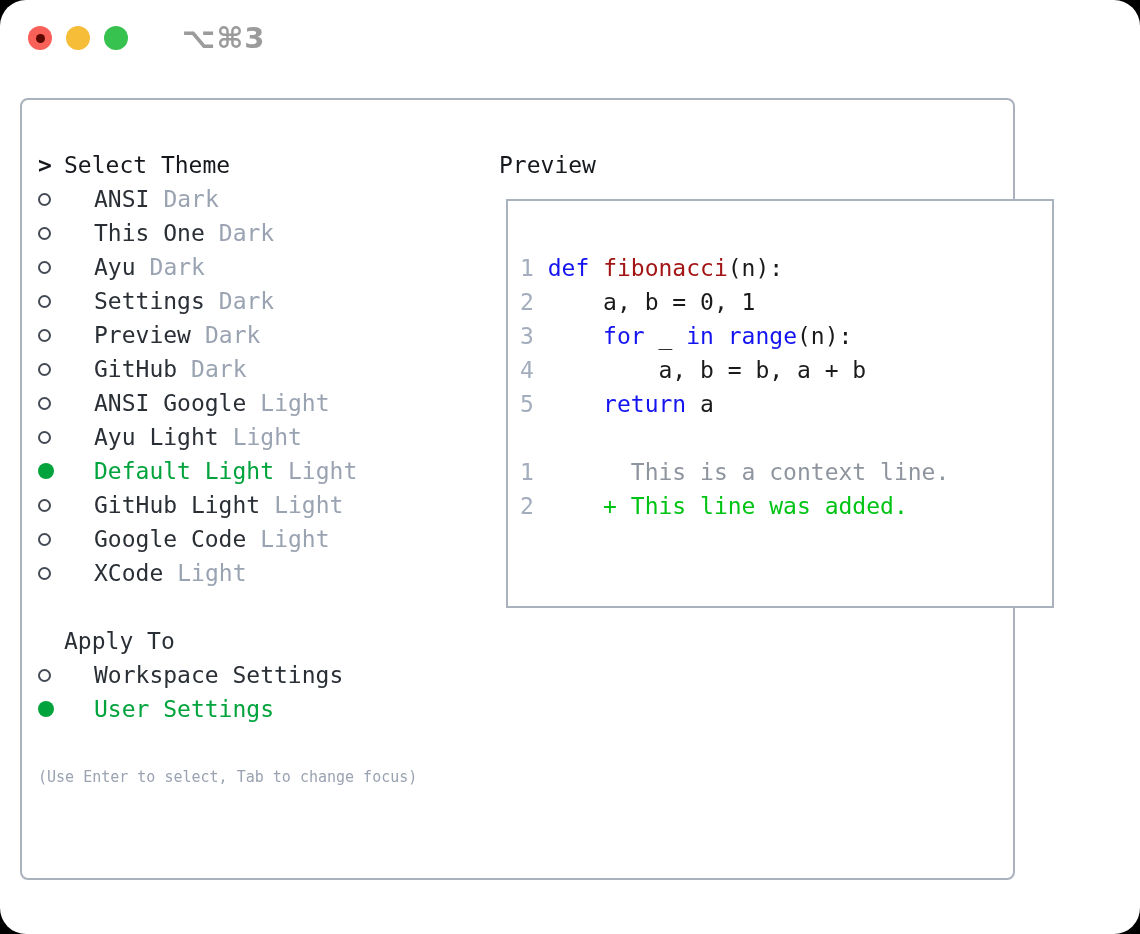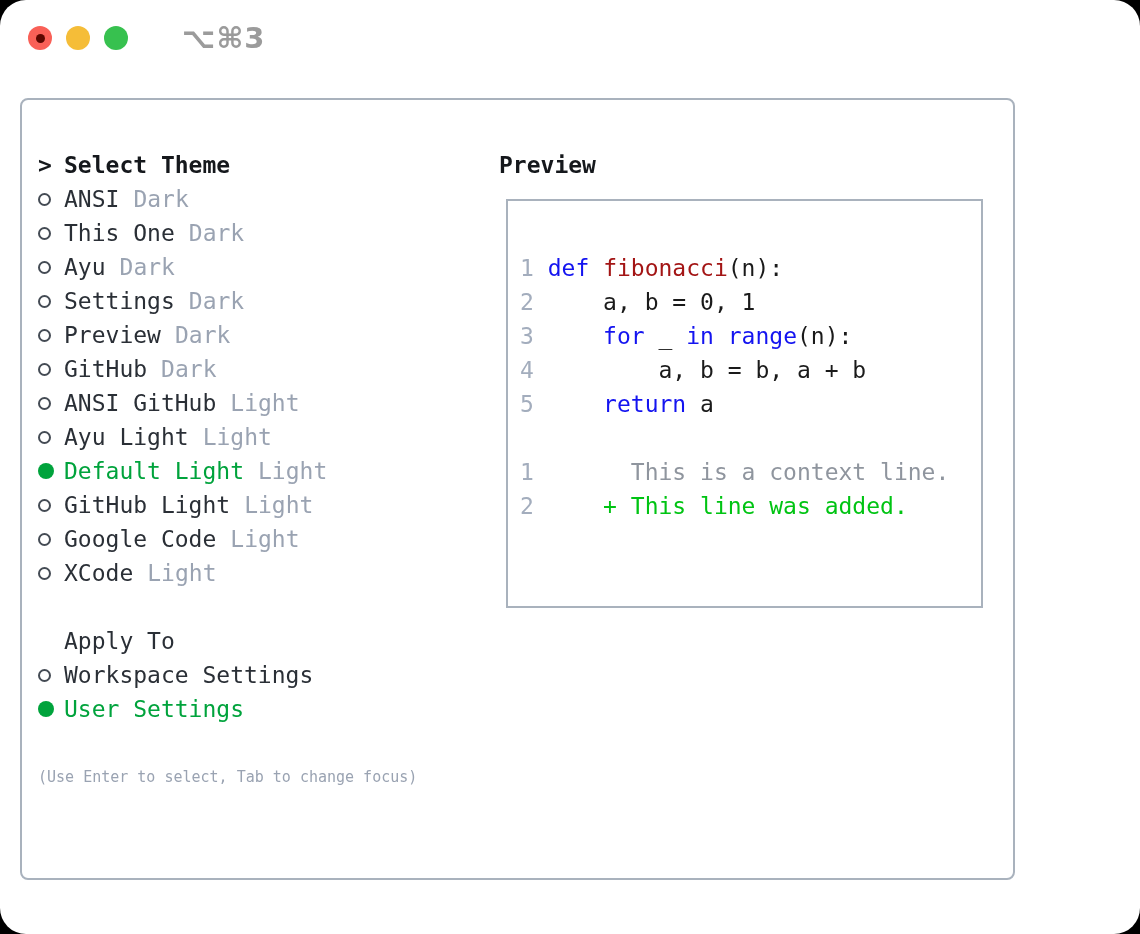--- a/index.html
+++ b/index.html
@@ -26,32 +26,32 @@
   .win-title{margin-left:40px;font-family:"DejaVu Sans",sans-serif;font-size:29px;font-weight:bold;color:var(--title-gray);letter-spacing:1px;}
 
   
   .main-box{position:absolute;left:20px;top:98px;width:995px;height:782px;
             border:2px solid var(--border-gray);border-radius:8px;background:#fff;}
 
   .left-col{position:absolute;left:16px;top:48px;width:450px;}
   .row{height:34px;display:flex;align-items:center;font-size:23px;color:var(--text-dark);}
   .prefix{width:26px;display:flex;align-items:center;flex:0 0 26px;}
   .caret{font-weight:bold;color:var(--heading-dark);}
-  .header-label{font-weight:bold;color:var(--heading-dark);}
+  .header-label{font-weight:normal;color:var(--heading-dark);}
   .radio{width:13px;height:13px;border:2.5px solid #444b54;border-radius:50%;}
   .radio.sel{width:16px;height:16px;border:none;background:var(--accent-green);}
-  .tname{white-space:pre;}
+  .tname{white-space:pre;margin-left:30px;}
   .tname.green{color:var(--accent-green);}
   .tvariant{white-space:pre;margin-left:14px;color:var(--muted-gray);}
   .spacer{height:34px;}
   .help{margin-top:0;width:440px;font-size:15px;line-height:34px;color:var(--muted-gray);}
 
   
   .right-col{position:absolute;left:477px;top:48px;}
-  .preview-box{margin-left:7px;margin-top:17px;width:477px;height:409px;
+  .preview-box{margin-left:7px;margin-top:17px;width:548px;height:409px;
                border:2px solid var(--border-gray);padding:50px 0 0 12px;background:#fff;}
   .pre-line{height:34px;line-height:34px;font-size:23px;white-space:pre;color:var(--code-black);}
   .lnum{color:var(--line-number-gray);}
   .tok-keyword{color:var(--keyword-blue);}
   .tok-function{color:var(--function-red);}
   .diff-context{color:var(--context-gray);}
   .diff-deleted{color:var(--deleted-red);}
   .diff-added{color:var(--added-green);}
 </style>
 </head>
@@ -116,21 +116,21 @@
             <span class="prefix">
               <span class="radio"></span>
             </span>
             <span class="tname">GitHub</span>
             <span class="tvariant">Dark</span>
           </div>
           <div class="row">
             <span class="prefix">
               <span class="radio"></span>
             </span>
-            <span class="tname">ANSI GitHub</span>
+            <span class="tname">ANSI Google</span>
             <span class="tvariant">Light</span>
           </div>
           <div class="row">
             <span class="prefix">
               <span class="radio"></span>
             </span>
             <span class="tname">Ayu Light</span>
             <span class="tvariant">Light</span>
           </div>
           <div class="row">

